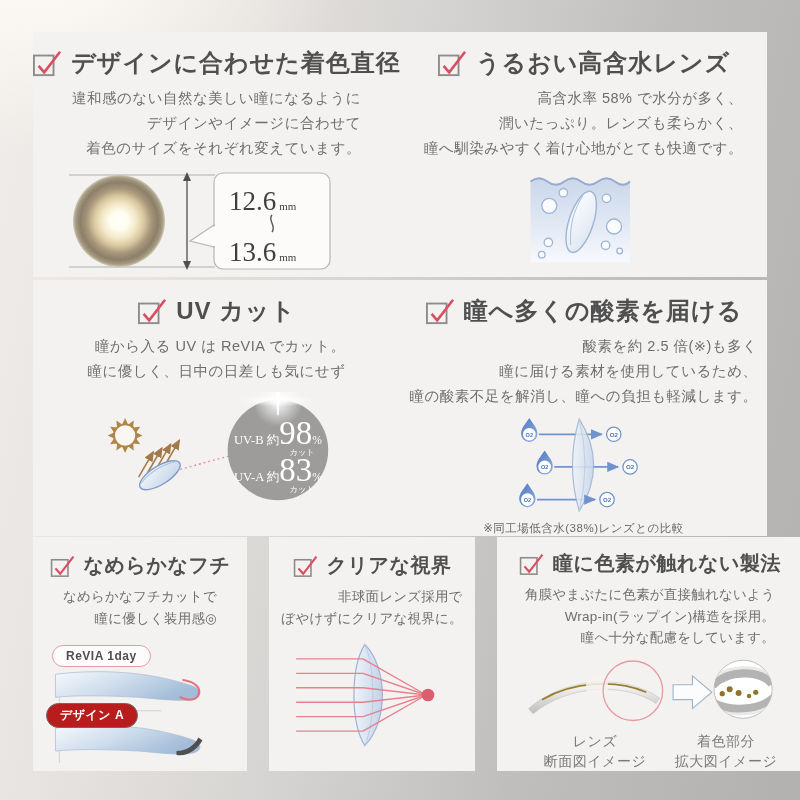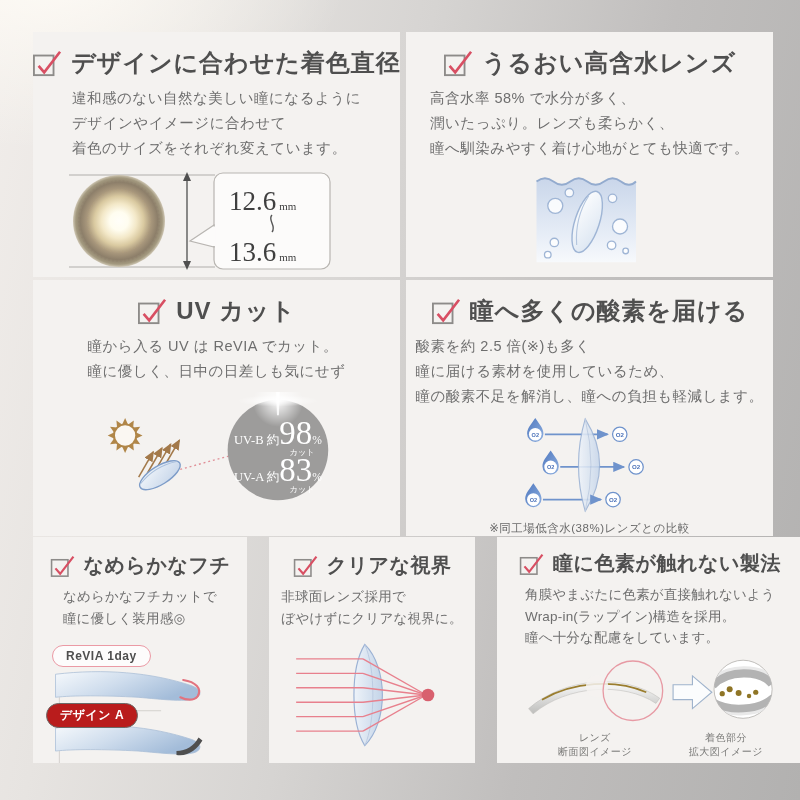--- a/index.html
+++ b/index.html
@@ -2,42 +2,42 @@
 <html><head>
 <meta charset="utf-8">
 <style>
   html,body{margin:0;padding:0;}
   body{font-family:"Liberation Sans","DejaVu Sans",sans-serif;}
   .stage{position:relative;width:800px;height:800px;overflow:hidden;
     background-image:
       radial-gradient(ellipse 430px 260px at 6% -4%, rgba(255,252,246,.95), rgba(255,252,246,0) 70%),
       linear-gradient(102deg,#f1edea 0%,#e7e4e1 20%,#d6d4d2 45%,#c0bebd 70%,#b2b1b0 100%);}
   .grid{position:absolute;left:33px;top:32px;width:740px;}
-  .row{display:grid;gap:6px;margin-bottom:7px;}
+  .row{display:grid;margin-bottom:7px;}
   .r1{grid-template-columns:367px 367px;height:241px;}
   .r2{grid-template-columns:367px 367px;height:250px;}
   .r3{grid-template-columns:214px 206px 306px;gap:22px;height:214px;}
   .card{background:#f4f2f0;box-sizing:border-box;display:flex;flex-direction:column;
         align-items:center;padding-top:15px;}
   .trow{display:flex;align-items:center;justify-content:center;gap:9px;}
   .chk{width:30px;height:28px;flex:0 0 auto;}
   .r3 .chk{width:25px;height:24px;}
   .ttl{font-size:24px;font-weight:700;color:#4f4f4f;letter-spacing:1px;white-space:nowrap;}
   .r3 .ttl{font-size:20px;letter-spacing:0.5px;}
-  .body{margin-top:7px;text-align:left;color:#6e6e6e;font-size:14.5px;line-height:1.72;
+  .body{margin-top:7px;text-align:right;color:#6e6e6e;font-size:14.5px;line-height:1.72;
         letter-spacing:.5px;white-space:nowrap;}
   .r3 .body{font-size:13.5px;line-height:1.65;letter-spacing:.2px;}
   .illus{margin-top:8px;position:relative;}
   .note{margin-top:4px;font-size:11.5px;color:#6a6a6a;letter-spacing:.5px;}
   .pill{position:absolute;font-size:12px;font-weight:700;letter-spacing:.5px;
         padding:3px 13px;border-radius:14px;white-space:nowrap;}
   .pill-revia{left:8px;top:0;background:#fdfcfc;border:1.5px solid #eb9aa5;color:#4f4f4f;}
   .pill-design{left:2px;top:58px;background:#b91c1c;border:1.5px solid #6b6a68;color:#ffffff;}
   .caps{display:flex;width:100%;margin-top:2px;}
-  .cap{text-align:center;font-size:10px;line-height:1.45;color:#7a7a78;letter-spacing:.5px;}
+  .cap{text-align:center;font-size:14px;line-height:1.45;color:#7a7a78;letter-spacing:.5px;}
   .capL{width:58%;} .capR{width:42%;}
 </style>
 </head>
 <body>
 
 <div class="stage">
 <div class="grid">
 
   <div class="row r1">
 

